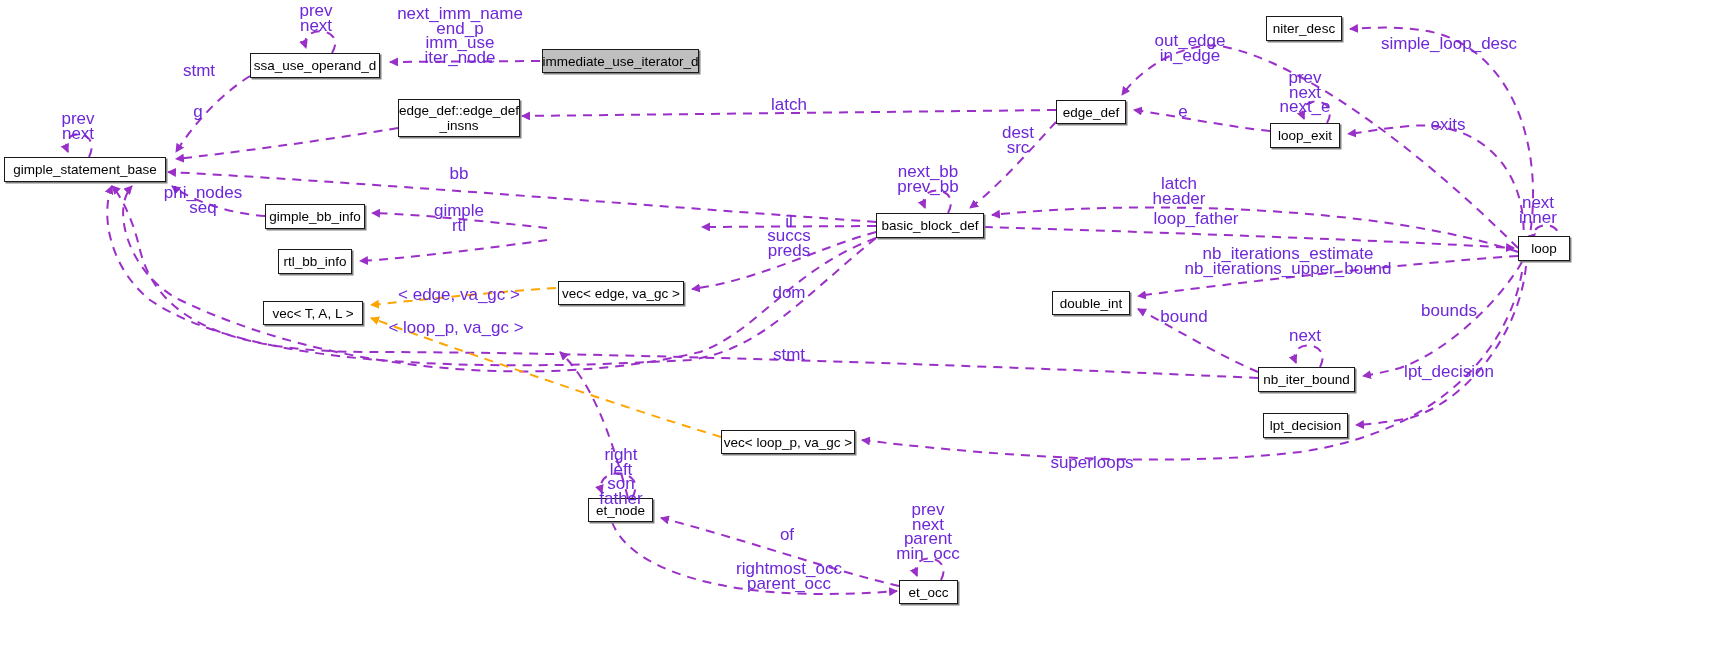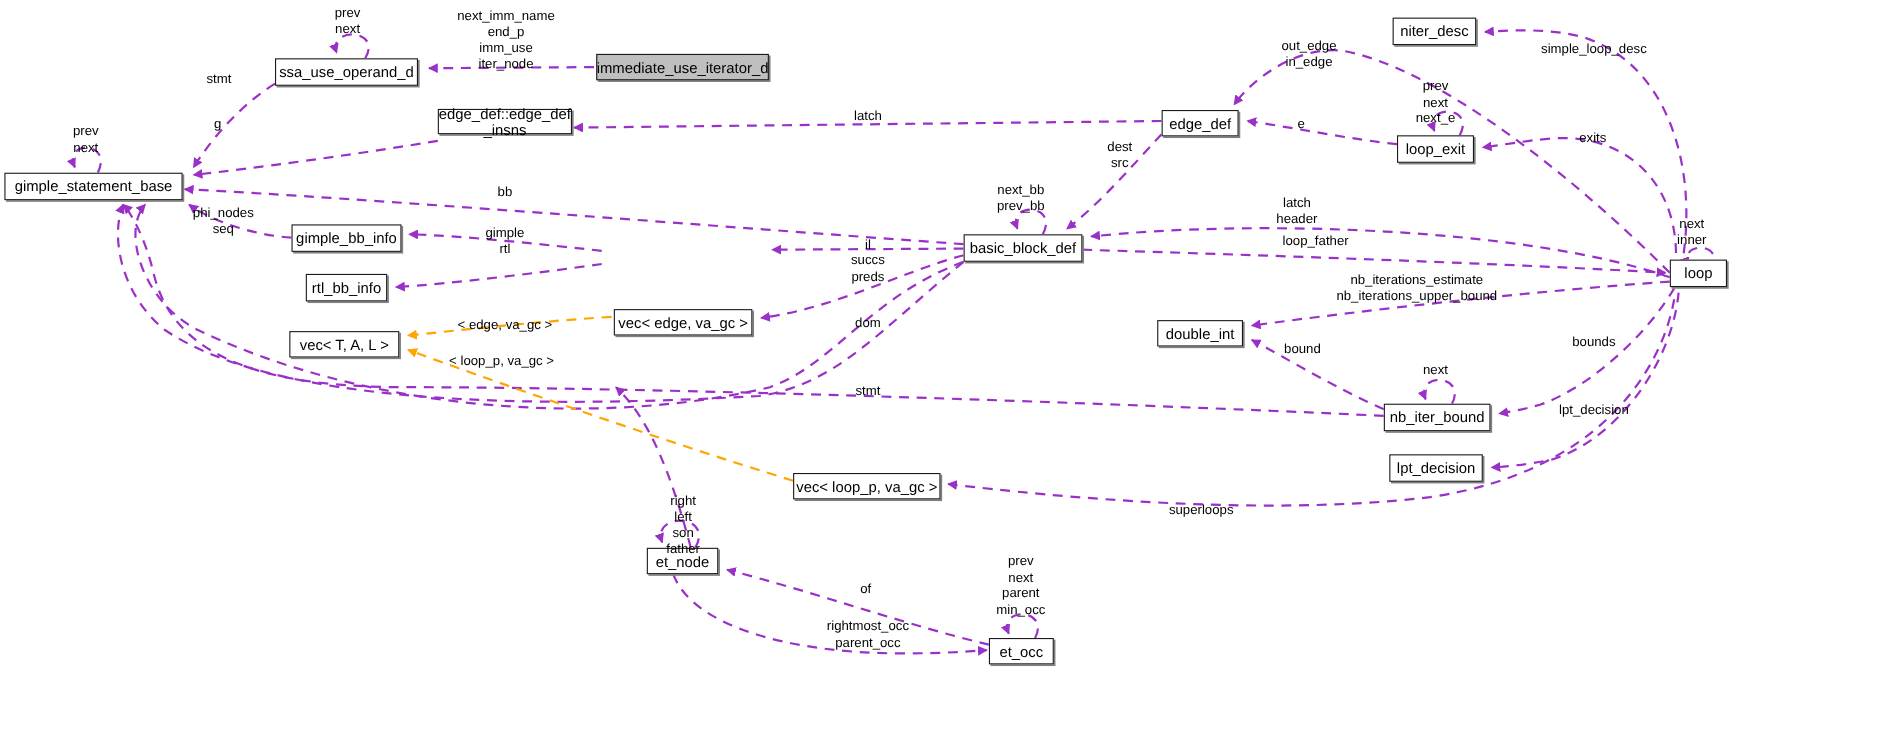--- a/index.html
+++ b/index.html
@@ -21,22 +21,22 @@
     text-align:center;
     color:#000000;
     font-size:13.5px;
     line-height:15px;
     white-space:pre;
     letter-spacing:0px;
   }
   .node.highlight{background:#bfbfbf;}
   .elabel{
     position:absolute;
-    color:#000000;
-    font-size:12px;
+    color:#6d28d9;
+    font-size:17px;
     line-height:14.5px;
     white-space:pre;
     text-align:center;
     transform:translate(-50%,0);
   }
 </style>
 </head>
 <body>
 
 <div id="stage">
@@ -130,21 +130,21 @@
 
       <path d="M 556,288 C 480,293 420,300 371,305"></path>
 
       <path d="M 721,437 C 600,400 430,340 371,318"></path>
     </g>
   </svg>
 
   <div class="node" style="left:4px;top:157px;width:162px;height:25px;"><span>gimple_statement_base</span></div>
   <div class="node" style="left:250px;top:53px;width:130px;height:25px;"><span>ssa_use_operand_d</span></div>
   <div class="node highlight" style="left:542px;top:49px;width:157px;height:24px;"><span>immediate_use_iterator_d</span></div>
-  <div class="node" style="left:398px;top:99px;width:122px;height:23px;"><span>edge_def::edge_def
+  <div class="node" style="left:398px;top:99px;width:122px;height:38px;"><span>edge_def::edge_def
 _insns</span></div>
   <div class="node" style="left:265px;top:204px;width:100px;height:25px;"><span>gimple_bb_info</span></div>
   <div class="node" style="left:278px;top:249px;width:74px;height:25px;"><span>rtl_bb_info</span></div>
   <div class="node" style="left:263px;top:301px;width:100px;height:24px;"><span>vec&lt; T, A, L &gt;</span></div>
   <div class="node" style="left:558px;top:281px;width:126px;height:24px;align-items:center;"><span>vec&lt; edge, va_gc &gt;</span></div>
   <div class="node" style="left:876px;top:213px;width:108px;height:25px;"><span>basic_block_def</span></div>
   <div class="node" style="left:1056px;top:100px;width:70px;height:24px;"><span>edge_def</span></div>
   <div class="node" style="left:1266px;top:16px;width:76px;height:25px;"><span>niter_desc</span></div>
   <div class="node" style="left:1270px;top:123px;width:70px;height:25px;"><span>loop_exit</span></div>
   <div class="node" style="left:1052px;top:291px;width:78px;height:24px;"><span>double_int</span></div>

